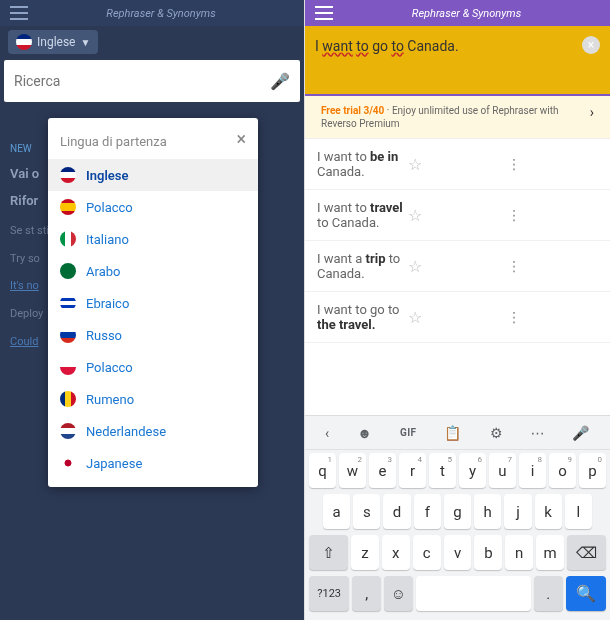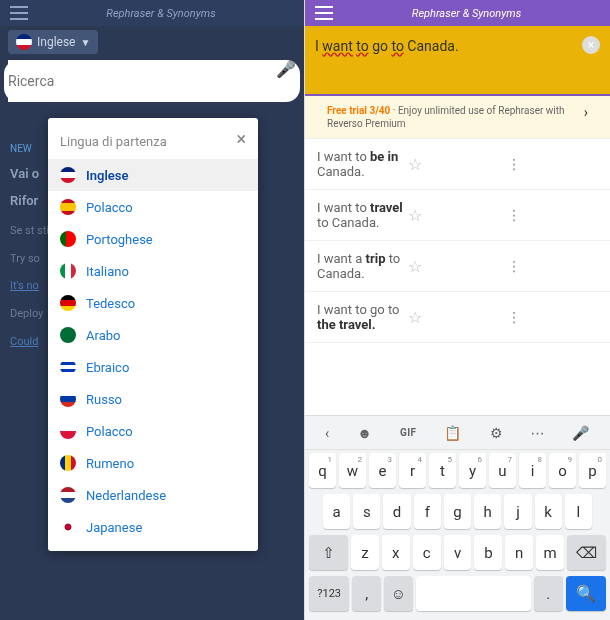--- a/index.html
+++ b/index.html
@@ -20,42 +20,42 @@
 .it{background:linear-gradient(90deg,#009246 33%,#fff 33% 66%,#ce2b37 66%)}
 .de{background:linear-gradient(#000 33%,#dd0000 33% 66%,#ffce00 66%)}
 .ar{background:linear-gradient(#006c35,#006c35)}
 .he{background:linear-gradient(#fff 20%,#0038b8 20% 35%,#fff 35% 65%,#0038b8 65% 80%,#fff 80%)}
 .ru{background:linear-gradient(#fff 33%,#0039a6 33% 66%,#d52b1e 66%)}
 .pl{background:linear-gradient(#fff 50%,#dc143c 50%)}
 .ro{background:linear-gradient(90deg,#002b7f 33%,#fcd116 33% 66%,#ce1126 66%)}
 .nl{background:linear-gradient(#ae1c28 33%,#fff 33% 66%,#21468b 66%)}
 .jp{background:radial-gradient(circle,#bc002d 30%,#fff 32%)}
 .chev{font-size:10px}
-.srch{position:absolute;top:60px;left:4px;right:4px;height:42px;background:#fff;border-radius:14px;display:flex;padding:0 4px}
+.srch{position:absolute;top:60px;left:4px;right:4px;height:42px;background:#fff;border-radius:2px;display:flex;align-items:center;padding:0 10px}
 .srch input{border:0;outline:0;font-size:14px;color:#999;flex:1}
 .mic{color:#666;font-size:16px}
 .bg-txt{position:absolute;top:140px;left:10px;right:10px;color:#6c7a94;font-size:11px;line-height:1.8}
 .bg-txt .new{color:#5a9bd4;font-size:10px}
 .bg-txt .h{color:#8fa0b8;font-size:13px;font-weight:600;margin:4px 0}
 .bg-txt p{margin:8px 0}
 .bg-txt .lnk{color:#4a7ab5;text-decoration:underline}
 .modal{position:absolute;top:118px;left:48px;width:210px;background:#fff;border-radius:3px;box-shadow:0 2px 12px rgba(0,0,0,.4);padding-bottom:8px}
 .modal-hdr{display:flex;align-items:flex-end;padding:10px 12px;color:#888;font-size:13px}
 .modal-hdr span:first-child{flex:1}
 .close{font-size:18px;color:#888;cursor:pointer}
 .lang-item{display:flex;align-items:center;gap:10px;padding:8px 12px;font-size:13px;color:#1976d2;cursor:pointer}
 .lang-item.sel{background:#f0f0f0;color:#0d47a1;font-weight:600}
 .right-hdr{height:26px;background:#7e57c2;display:flex;align-items:center;padding:0 10px}
 .right-hdr .hamb span{background:#fff}
 .right-title{color:#fff;font-size:11px;font-style:italic;flex:1;text-align:center}
 .inp-area{background:#eab308;padding:10px;border-bottom:2px solid #7e57c2;position:relative;height:70px}
 .inp-area .txt{font-size:14px;color:#333}
 .inp-area .txt .ul{text-decoration:underline;text-decoration-color:#c62828;text-decoration-style:wavy}
 .clr{position:absolute;right:10px;top:10px;width:18px;height:18px;border-radius:50%;background:#ddd;color:#fff;display:flex;align-items:center;justify-content:center;font-size:12px}
-.banner{background:#fff8e1;padding:8px 22px;font-size:10px;display:flex;align-items:flex-start;gap:4px;border-bottom:1px solid #eee}
+.banner{background:#fff8e1;padding:8px 16px;font-size:10px;display:flex;align-items:flex-start;gap:4px;border-bottom:1px solid #eee}
 .banner b{color:#f57c00}
 .banner .bt{color:#666;flex:1;line-height:1.3}
 .banner .arr{color:#333;font-size:14px}
 .sug{display:flex;align-items:center;padding:10px 12px;font-size:13px;color:#666;border-bottom:1px solid #f0f0f0}
 .sug span{flex:1}
 .sug b{color:#333}
 .star{color:#bbb;font-size:16px;margin-right:8px}
 .dots{color:#888;font-size:14px}
 .kbd{position:absolute;bottom:0;left:0;right:0;height:205px;background:#f1f3f4;border-top:1px solid #ddd}
 .kbd-bar{height:34px;display:flex;align-items:center;justify-content:space-around;padding:0 6px;border-bottom:1px solid #e0e0e0}
@@ -112,30 +112,22 @@
     <div id="lang-list">
         <div class="lang-item sel">
           <span class="flag uk"></span>
           <span>Inglese</span>
         </div>
         <div class="lang-item">
           <span class="flag es"></span>
           <span>Polacco</span>
         </div>
         <div class="lang-item">
-          <span class="flag pt"></span>
-          <span>Portoghese</span>
-        </div>
-        <div class="lang-item">
           <span class="flag it"></span>
           <span>Italiano</span>
-        </div>
-        <div class="lang-item">
-          <span class="flag de"></span>
-          <span>Tedesco</span>
         </div>
         <div class="lang-item">
           <span class="flag ar"></span>
           <span>Arabo</span>
         </div>
         <div class="lang-item">
           <span class="flag he"></span>
           <span>Ebraico</span>
         </div>
         <div class="lang-item">

